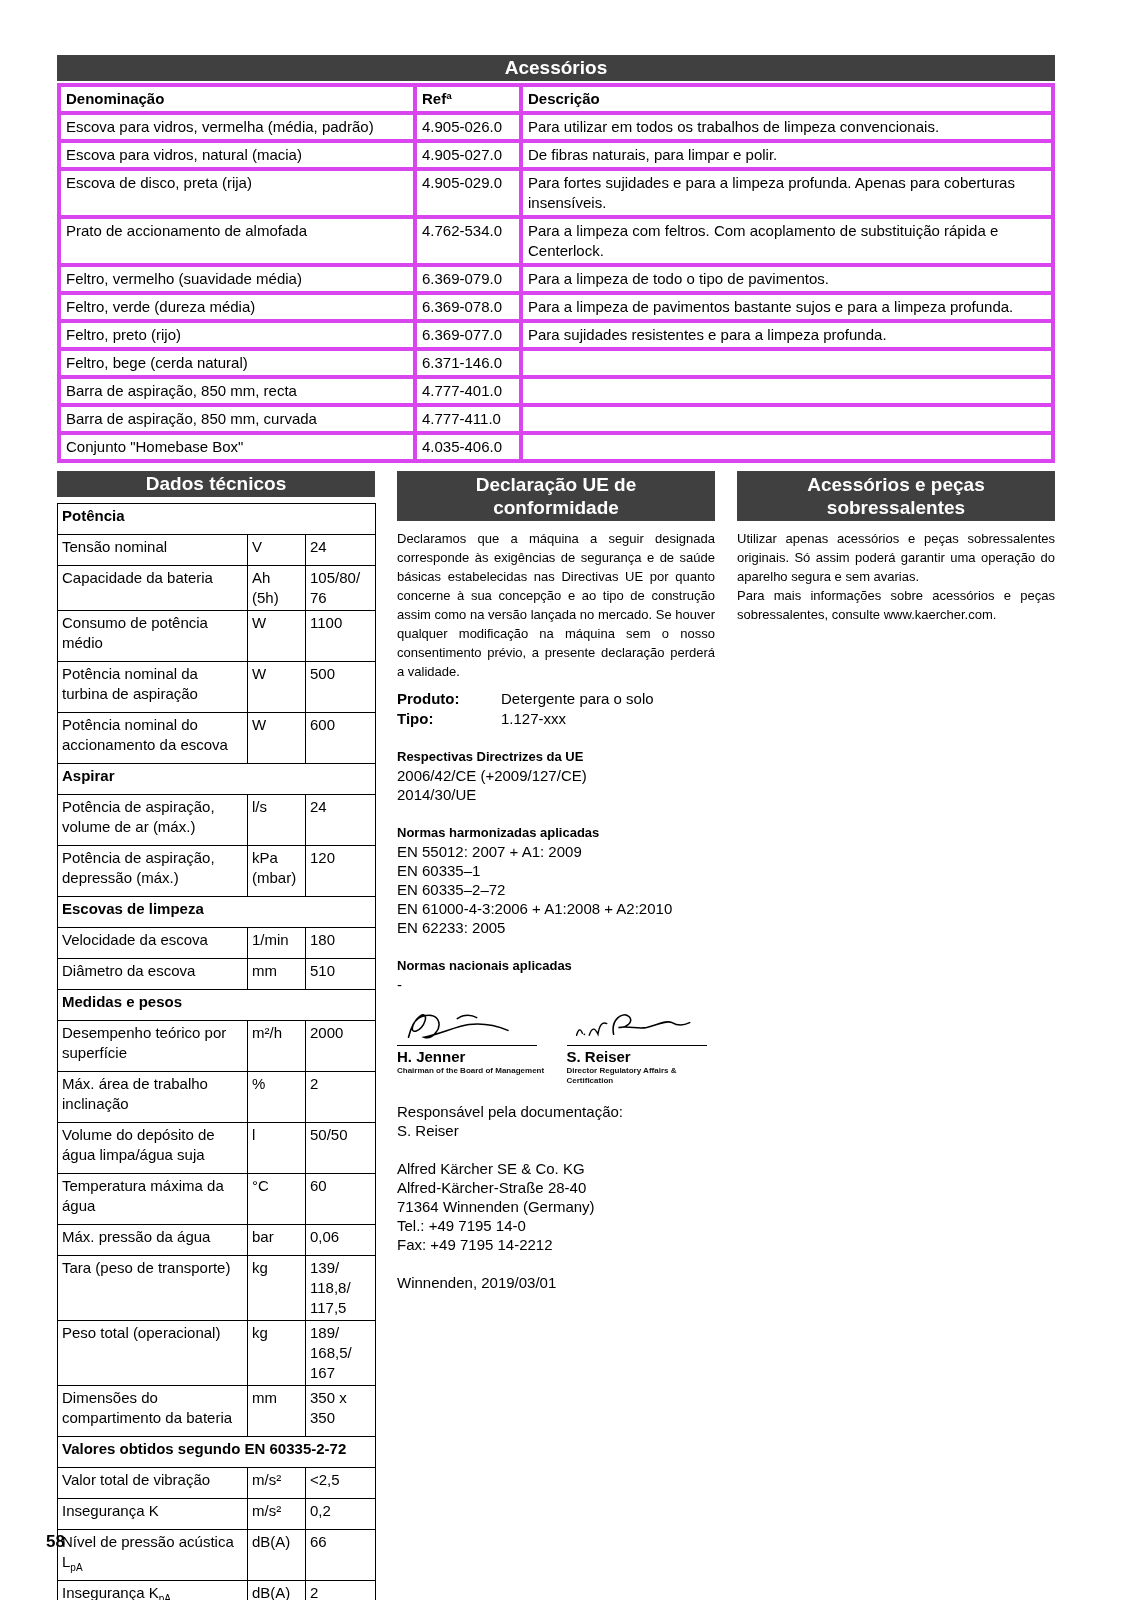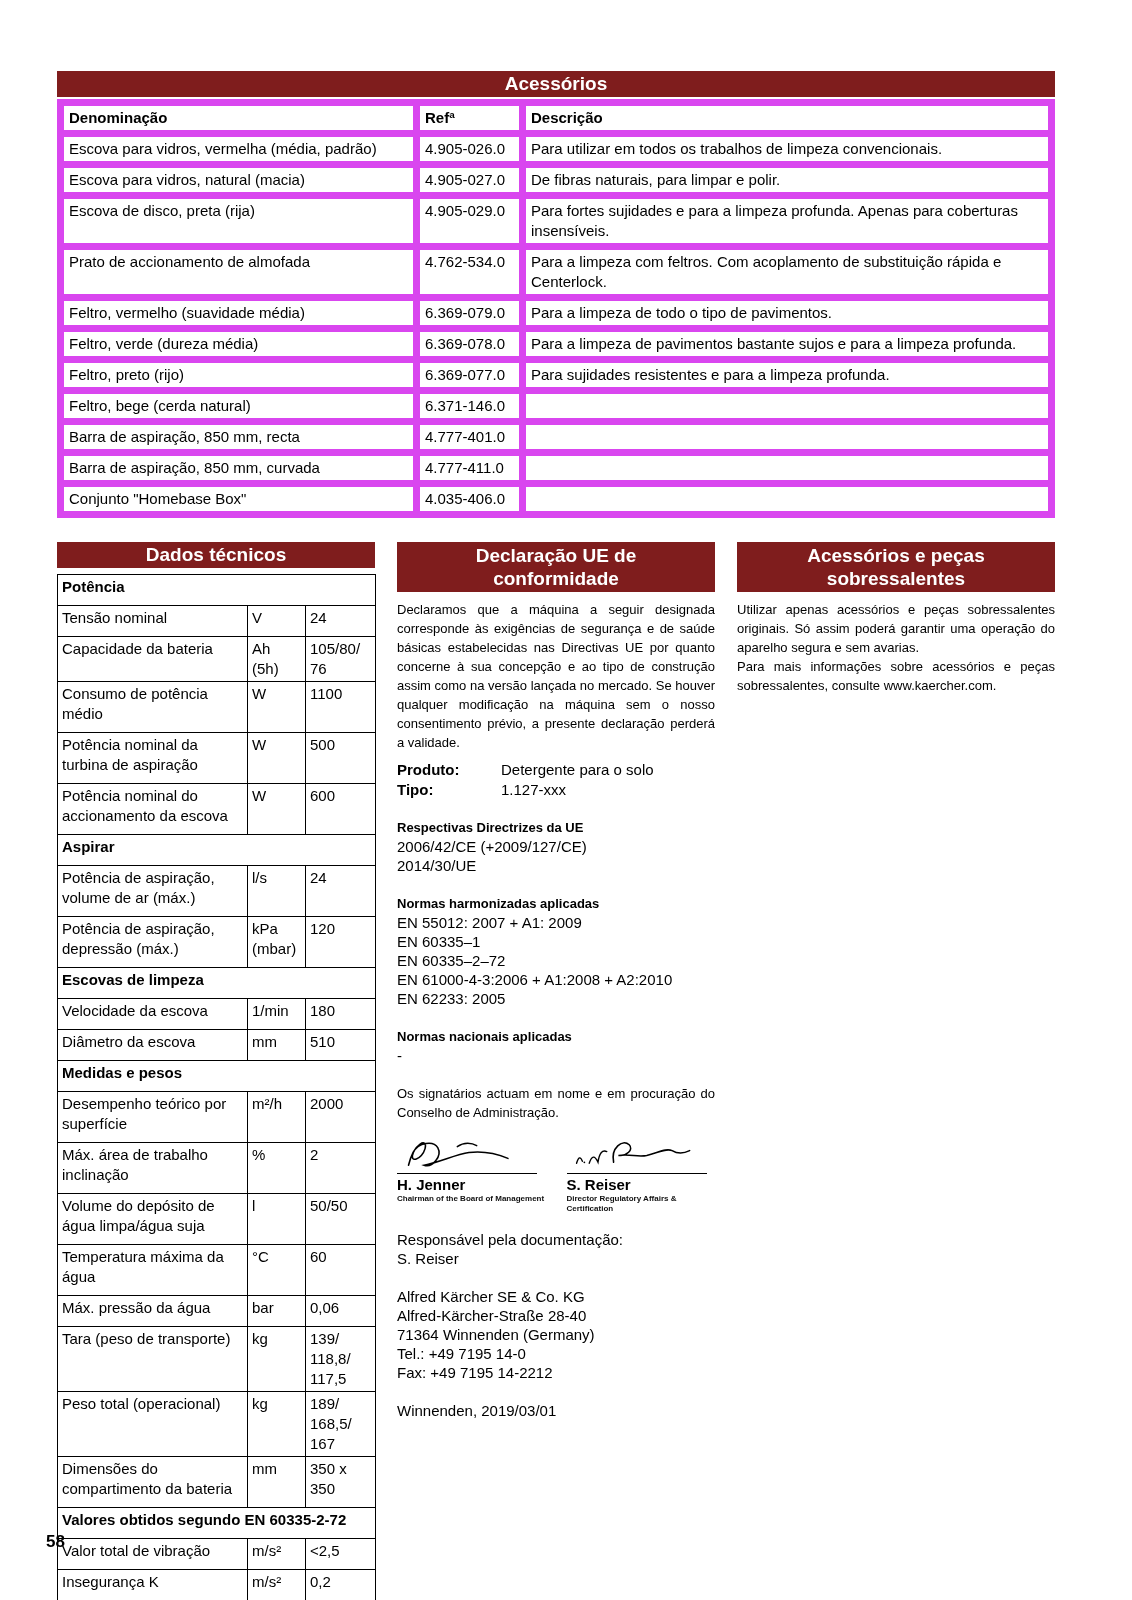--- a/index.html
+++ b/index.html
@@ -5,34 +5,34 @@
   * { box-sizing: border-box; margin: 0; padding: 0; }
   html, body { background: #ffffff; }
   body {
     width: 1132px; height: 1600px; position: relative;
     font-family: "Liberation Sans", sans-serif; color: #000;
     font-size: 15px;
   }
   .page { width: 998px; margin-left: 57px; padding-top: 55px; }
 
   .black-bar {
-    background: #7f1d1d; color: #fff; font-weight: bold; font-size: 19px;
-    text-align: center; min-height: 26px; line-height: 26px; margin-top: 16px;
+    background: #404040; color: #fff; font-weight: bold; font-size: 19px;
+    text-align: center; min-height: 26px; line-height: 26px;
   }
   .black-bar.two-line {
     min-height: 50px; line-height: 23px;
     display: flex; align-items: center; justify-content: center;
     padding: 2px 38px;
   }
 
   
   table { border-collapse: collapse; table-layout: fixed; }
   .acc-table { width: 998px; margin-top: 2px; }
   .acc-table th, .acc-table td {
-    border: 7px solid #d946ef; vertical-align: top; text-align: left;
+    border: 4px solid #d946ef; vertical-align: top; text-align: left;
     padding: 2px 5px; font-size: 15px; line-height: 20px;
   }
   .acc-table th { font-weight: bold; }
 
   
   .columns { display: flex; gap: 22px; margin-top: 8px; align-items: flex-start; }
   .col { width: 318px; flex: 0 0 318px; }
 
   
   .tech-table { width: 318px; margin-top: 6px; }
@@ -331,21 +331,20 @@
       <div class="h4">Normas harmonizadas aplicadas</div>
       <div class="line">EN 55012: 2007 + A1: 2009</div>
         <div class="line">EN 60335–1</div>
         <div class="line">EN 60335–2–72</div>
         <div class="line">EN 61000-4-3:2006 + A1:2008 + A2:2010</div>
         <div class="line">EN 62233: 2005</div>
 
       <div class="h4">Normas nacionais aplicadas</div>
       <div class="line">-</div>
 
-      <p class="sig-para">Os signatários actuam em nome e em procuração do Conselho de Administração.</p>
 
       <div class="sigs">
         <div class="sig">
           <svg class="sig-draw" viewBox="0 0 140 40" xmlns="http://www.w3.org/2000/svg">
             <path d="M10 32 C 16 8, 30 4, 27 15 C 24 26, 10 31, 15 19 C 20 8, 36 7, 40 14 C 45 23, 34 35, 26 32 C 42 29, 58 21, 72 19 C 88 17, 100 20, 112 25" fill="none" stroke="#000" stroke-width="1.6" stroke-linecap="round"></path>
             <path d="M60 13 C 67 8, 75 9, 80 12" fill="none" stroke="#000" stroke-width="1.4" stroke-linecap="round"></path>
           </svg>
           <div class="sig-name">H. Jenner</div>
           <div class="sig-title">Chairman of the Board of Management</div>
         </div>

